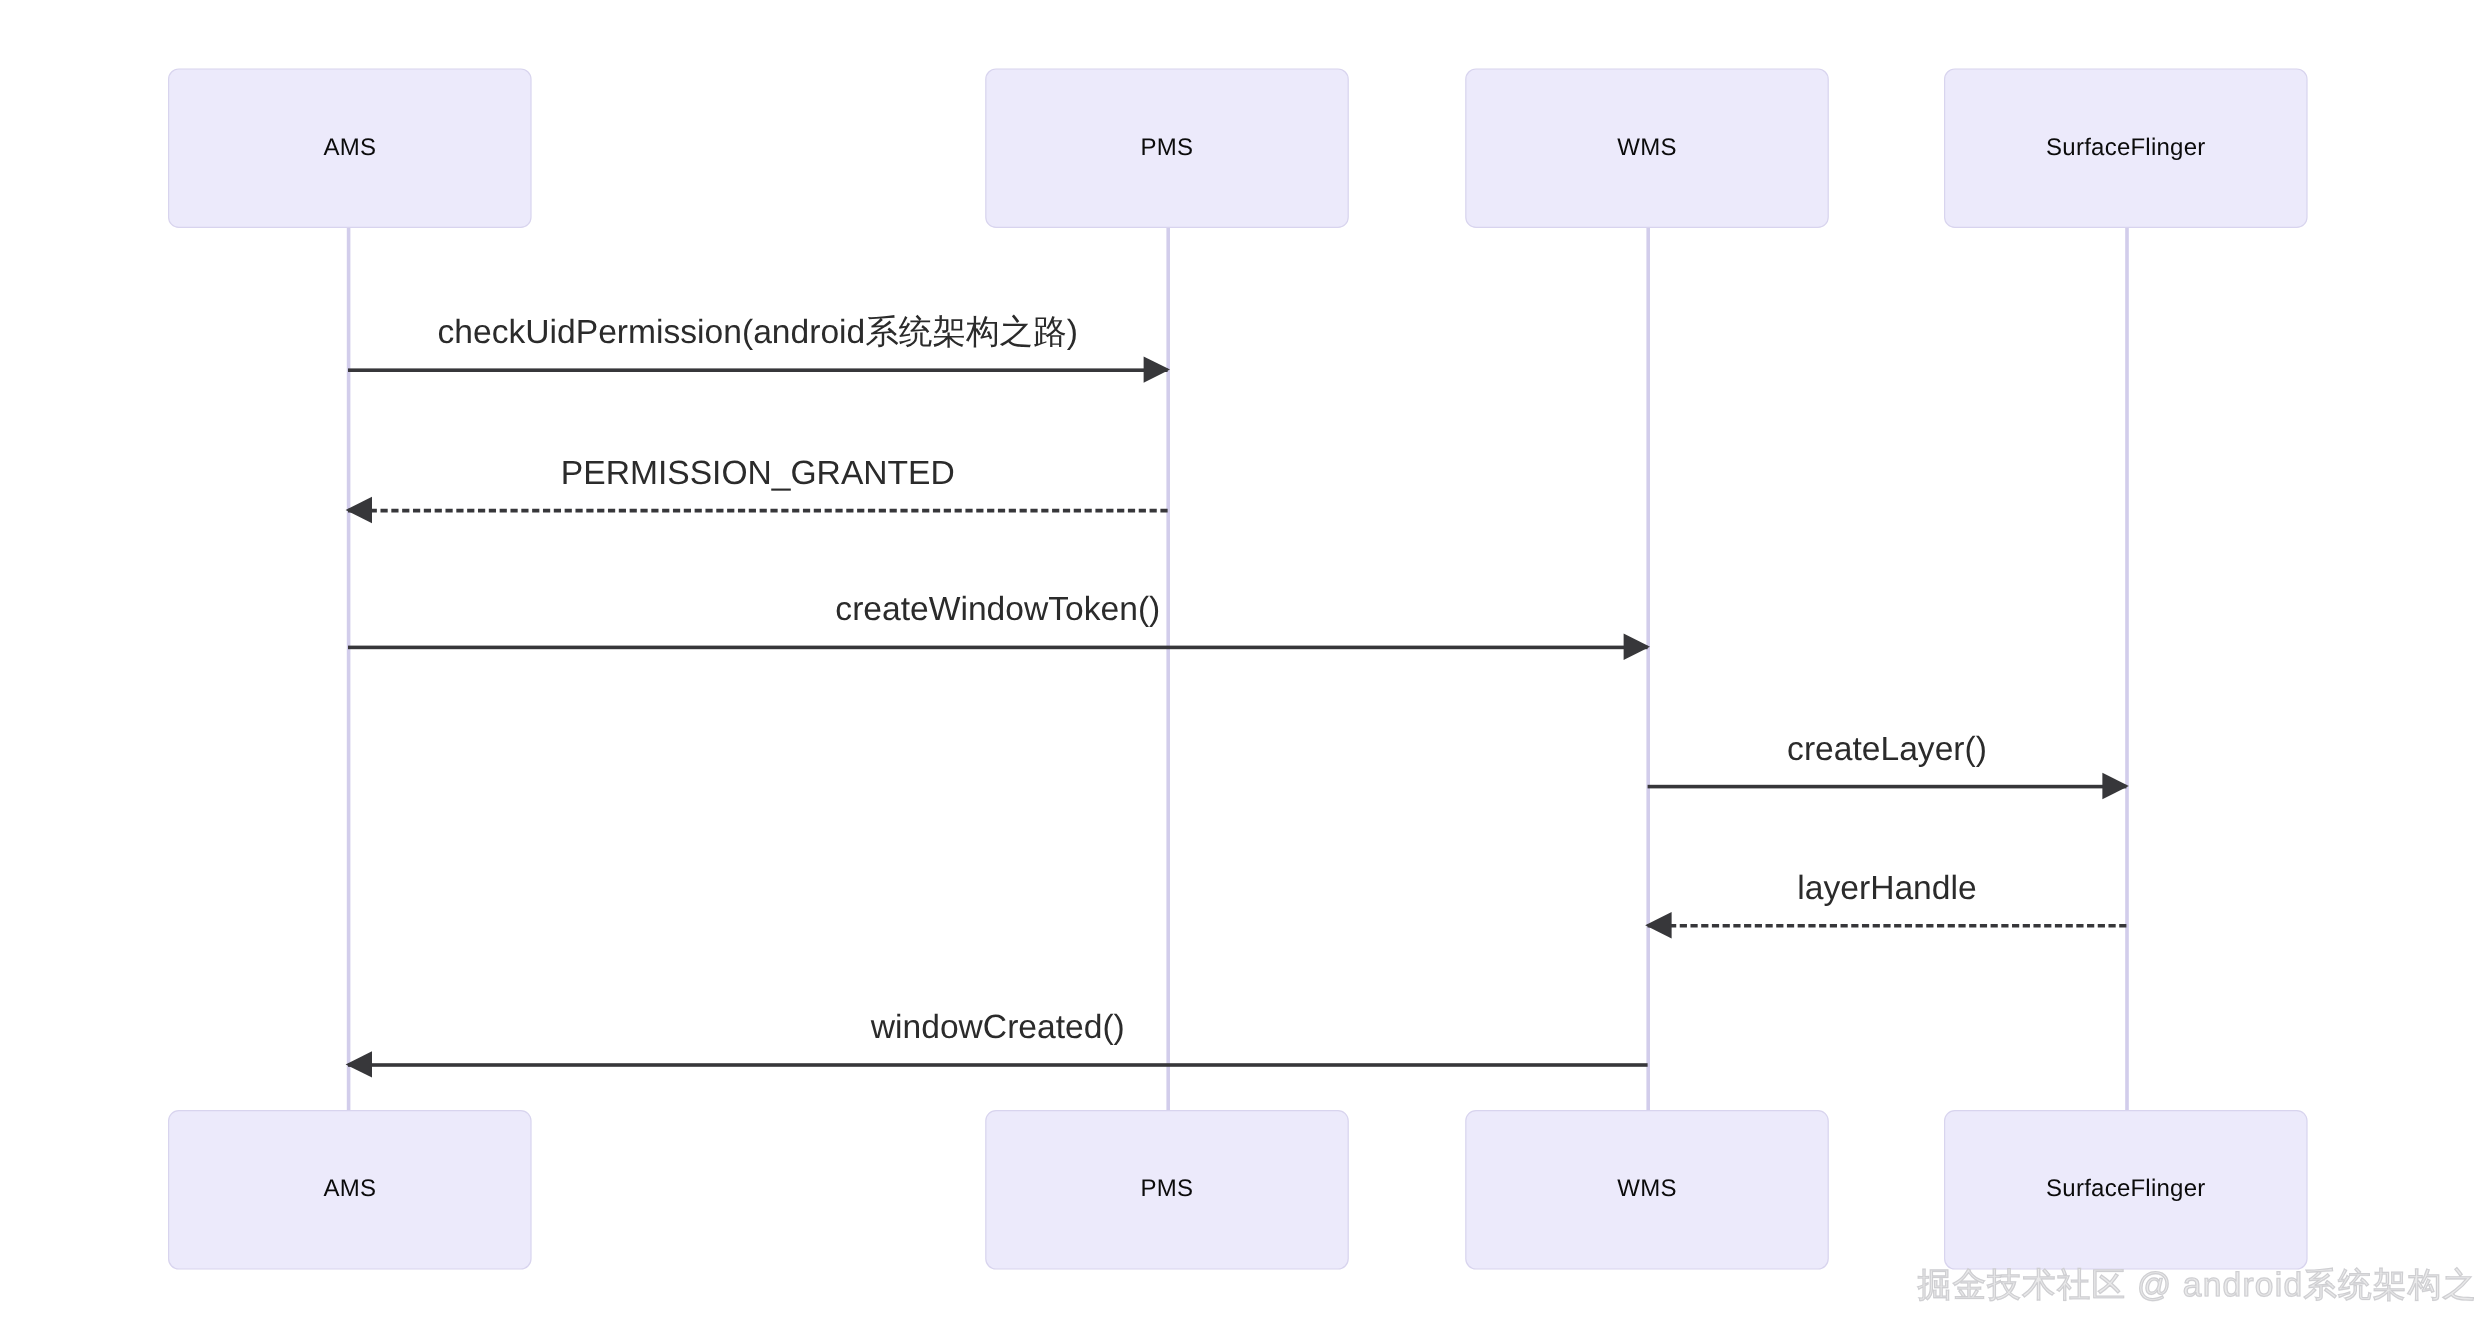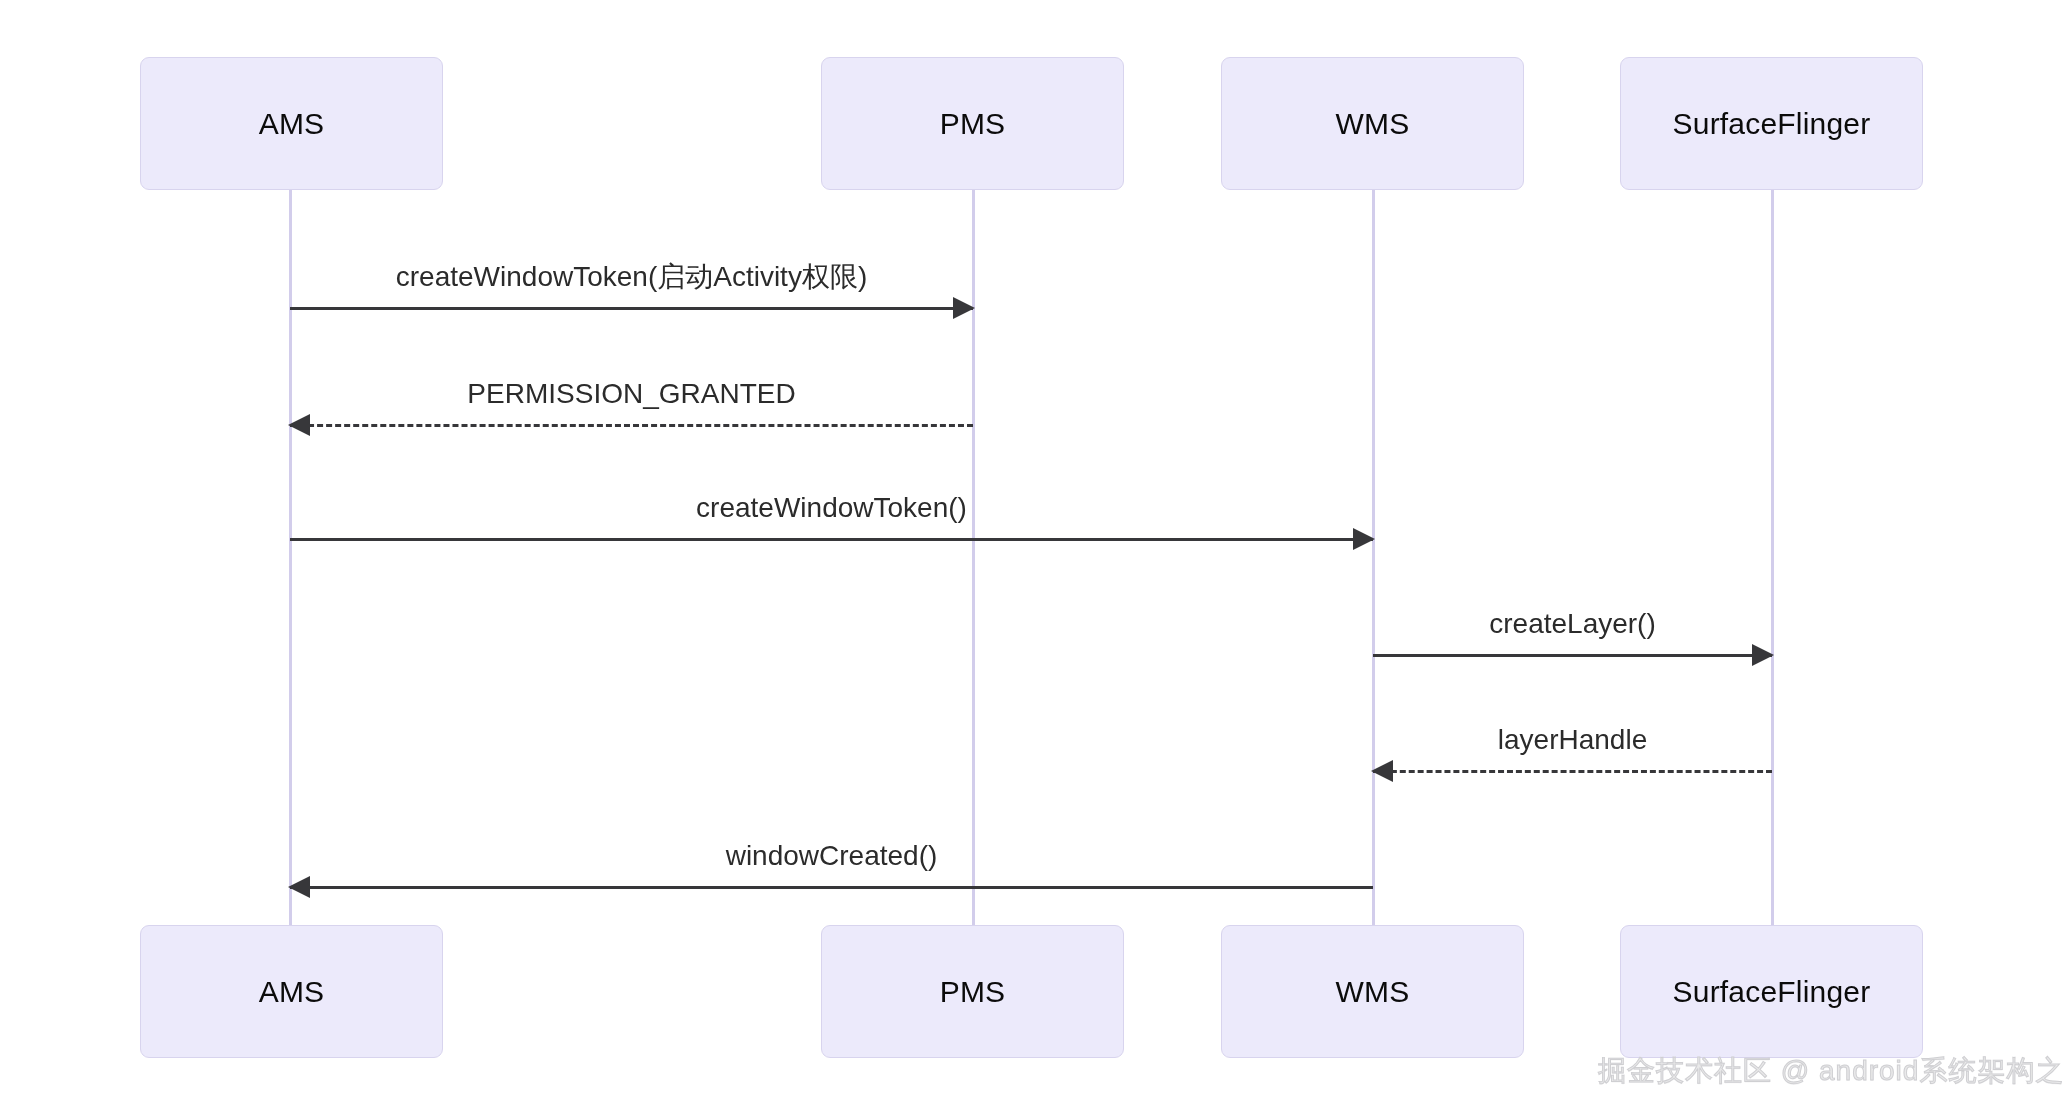--- a/index.html
+++ b/index.html
@@ -22,21 +22,21 @@
     position: absolute;
     box-sizing: border-box;
     background: #ECEAFB;
     border: 1.6px solid #D8D4EE;
     border-radius: 9px;
     display: flex;
     align-items: center;
     justify-content: center;
   }
   .participant-label {
-    font-size: 30px;
+    font-size: 20px;
     color: #0b0b0b;
     font-family: "Liberation Sans", sans-serif;
     letter-spacing: 0.2px;
     white-space: nowrap;
   }
   
   .lifeline {
     position: absolute;
     width: 3px;
     background: #D2CDEB;
@@ -133,21 +133,21 @@
         <span class="participant-label">WMS</span>
       </div>
       <div class="participant-box" style="left: 1620px; top: 925px; width: 303px; height: 133px;">
         <span class="participant-label">SurfaceFlinger</span>
       </div>
     </div>
   <div id="messages">
       <div class="msg" style="left: 290px; top: 307px; width: 683px;">
         <div class="msg-line"></div>
         <div class="arrowhead right"></div>
-        <div class="msg-label">createWindowToken(启动Activity权限)</div>
+        <div class="msg-label">checkUidPermission(android系统架构之路)</div>
       </div>
       <div class="msg" style="left: 290px; top: 424px; width: 683px;">
         <div class="msg-line dashed"></div>
         <div class="arrowhead left"></div>
         <div class="msg-label">PERMISSION_GRANTED</div>
       </div>
       <div class="msg" style="left: 290px; top: 538px; width: 1083px;">
         <div class="msg-line"></div>
         <div class="arrowhead right"></div>
         <div class="msg-label">createWindowToken()</div>

